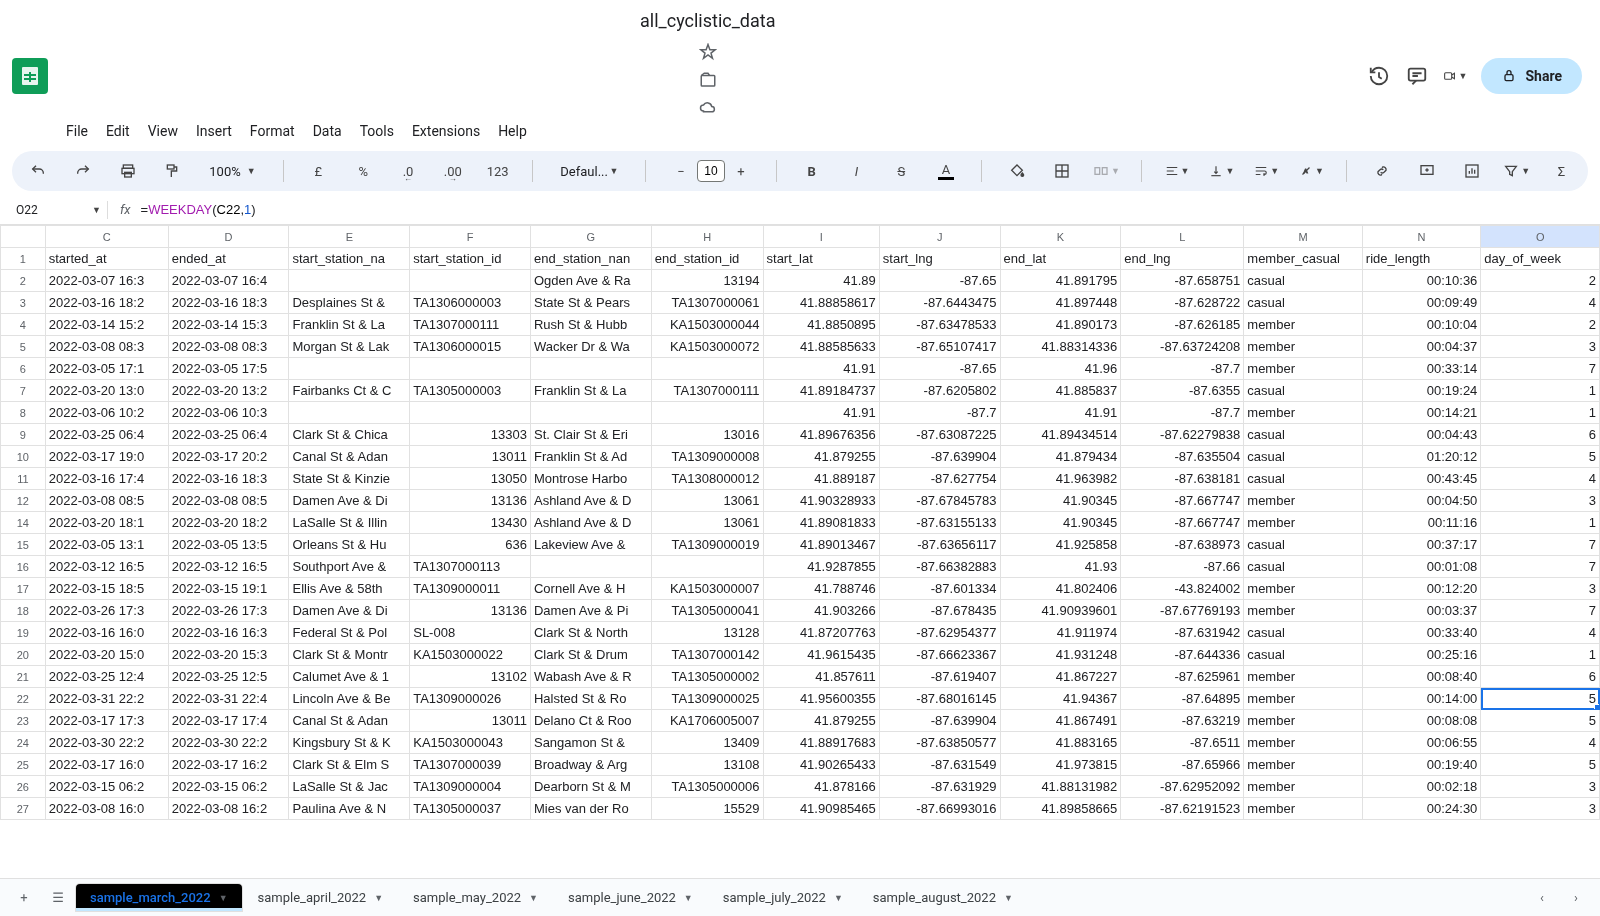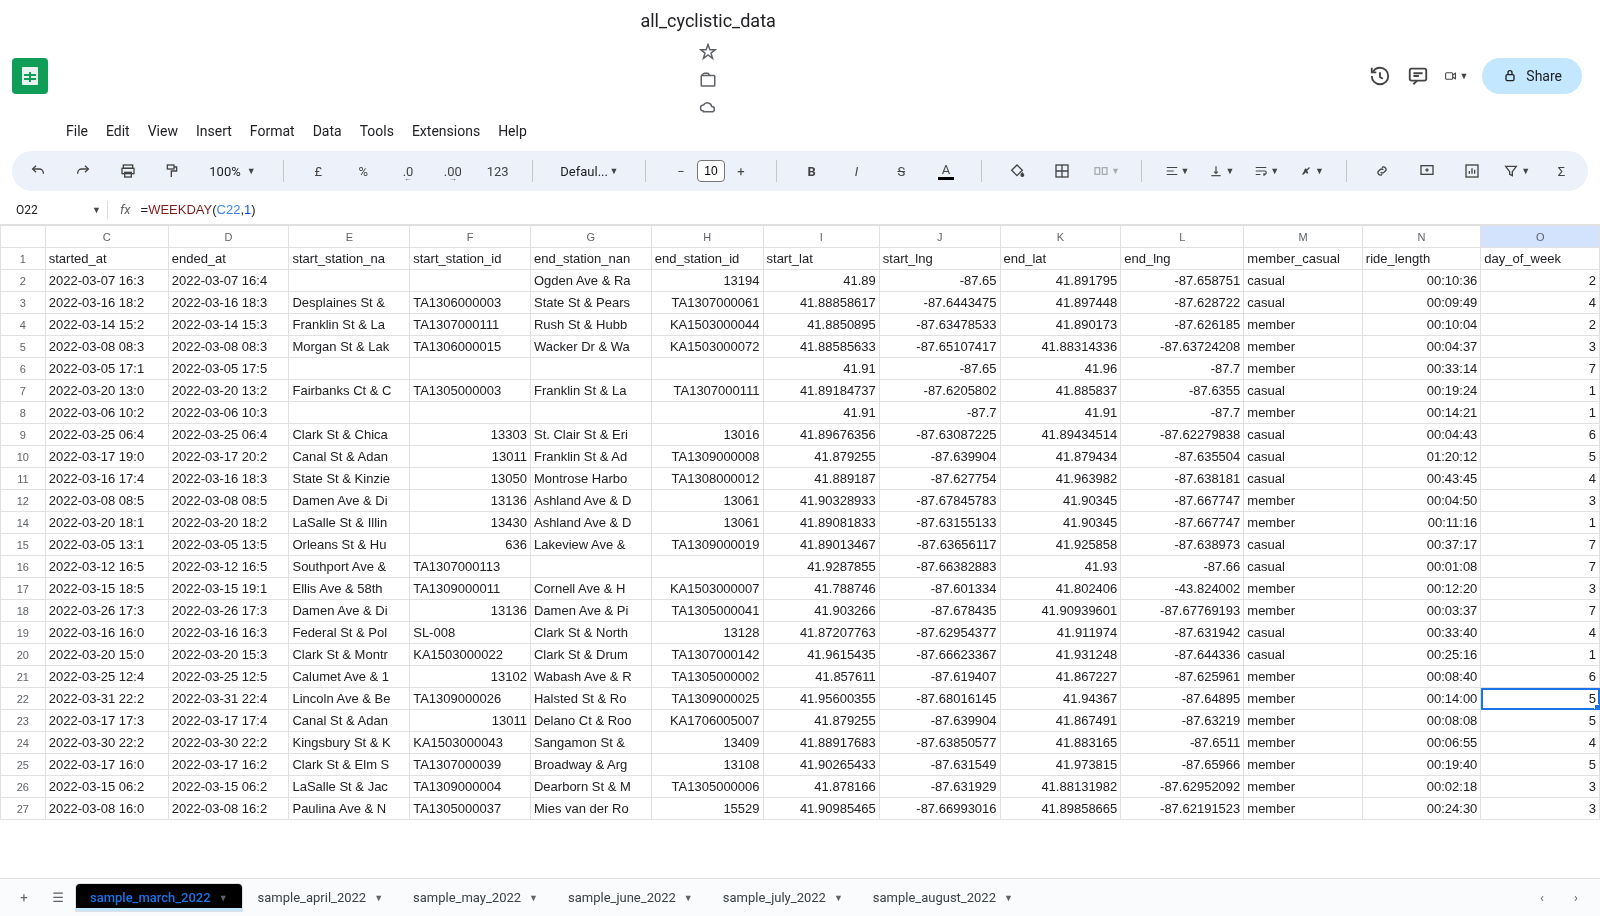--- a/index.html
+++ b/index.html
@@ -10,40 +10,40 @@
   .logo { width: 36px; height: 36px; background: #0f9d58; border-radius: 4px; display: flex; align-items: center; justify-content: center; flex-shrink: 0; }
   .logo svg { width: 24px; height: 24px; }
   .title-section { display: flex; flex-direction: column; flex: 1; }
   .title-row { display: flex; align-items: center; gap: 10px; flex-direction: column; }
   .doc-title { font-size: 18px; color: #202124; padding: 2px 6px; }
   .title-icon { width: 18px; height: 18px; color: #5f6368; cursor: pointer; display:flex; align-items:center; justify-content:center;}
   .menubar { display: flex; gap: 2px; padding-top: 2px; }
   .menu-item { padding: 4px 8px; font-size: 14px; color: #202124; cursor: pointer; border-radius: 4px; }
   .titlebar-right { display: flex; align-items: center; gap: 14px; margin-left: auto; padding-right: 6px; }
   .tb-icon { width: 24px; height: 24px; color: #444; cursor: pointer; display:flex; align-items:center; justify-content:center; }
-  .share-btn { display: flex; align-items: center; gap: 8px; background: #c2e7ff; border-radius: 40px; padding: 10px 20px; font-size: 14px; font-weight: 400; cursor: pointer; }
+  .share-btn { display: flex; align-items: center; gap: 8px; background: #c2e7ff; border-radius: 40px; padding: 10px 20px; font-size: 14px; font-weight: 700; cursor: pointer; }
   
   
   .toolbar { display: flex; align-items: center; background: #edf2fa; border-radius: 40px; margin: 8px 12px 4px 12px; padding: 4px 12px; gap: 4px; height: 40px; justify-content: space-between; }
   .tool-btn { min-width: 28px; height: 28px; display: flex; align-items: center; justify-content: center; color: #444; cursor: pointer; border-radius: 4px; font-size: 13px; }
   .tool-sep { width: 1px; height: 22px; background: #c7c7c7; margin: 0 4px; }
   .zoom-box { display: flex; align-items: center; gap: 6px; padding: 0 6px; }
   .font-box { min-width: 70px; padding: 0 6px; display:flex; align-items:center; justify-content:space-between; }
   .font-size-box { display: flex; align-items: center; gap: 2px; }
   .fs-input { width: 28px; height: 22px; border: 1px solid #747775; border-radius: 4px; text-align: center; font-size: 12px; background:#fff; }
   .dropdown-arrow { font-size: 9px; color: #444; }
   
   
   .formula-bar { display: flex; align-items: center; border-bottom: 1px solid #e0e0e0; padding: 4px 0 4px 12px; height: 30px; }
   .cell-ref { width: 80px; font-size: 12px; padding: 2px 4px; }
   .fb-sep { width:1px; height:18px; background:#ddd; margin:0 6px;}
   .fx { font-style: italic; color: #5f6368; padding: 0 6px; font-size:13px;}
   .formula-input { flex: 1; font-size: 13px; font-family: Arial; padding: 2px 4px; }
-  .formula-input .fn { color: #7f1d1d; }
-  .formula-input .ref { color: #3b82f6; }
+  .formula-input .fn { color: #a21caf; }
+  .formula-input .ref { color: #000000; }
   .formula-input .num { color: #1155cc; }
   
   
   .grid-area { position: relative; overflow: hidden; height: calc(916px - 180px); }
   table.sheet { border-collapse: collapse; table-layout: fixed; width: 1600px; font-family: Arial; font-size: 13px; }
   .sheet th, .sheet td { border: 1px solid #e1e1e1; height: 22px; overflow: hidden; white-space: nowrap; padding: 0 3px; }
   .sheet thead th { background: #fff; color: #5f6368; font-weight: normal; font-size: 11px; text-align: center; position: sticky; top: 0; }
   .sheet tbody th { background: #fff; color: #5f6368; font-weight: normal; font-size: 11px; text-align: center; width: 40px; position: sticky; left: 0; }
   .corner { width: 40px; background: #fff; }
   .num-cell { text-align: right; }

